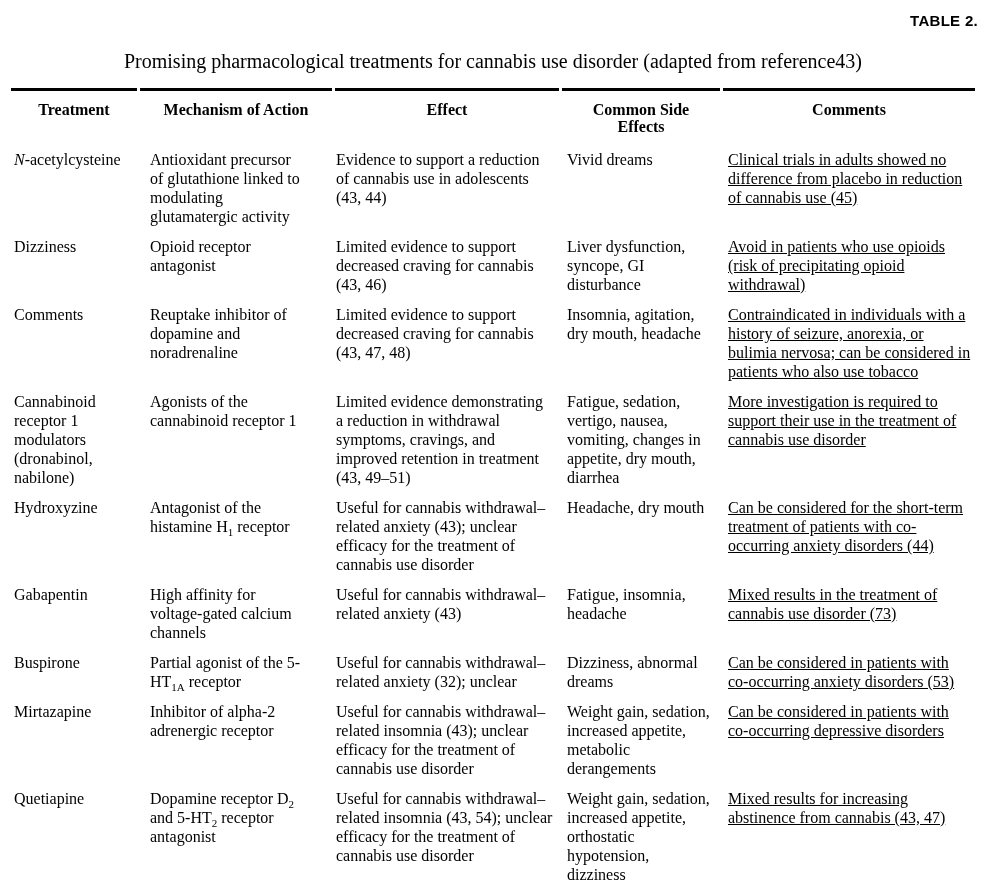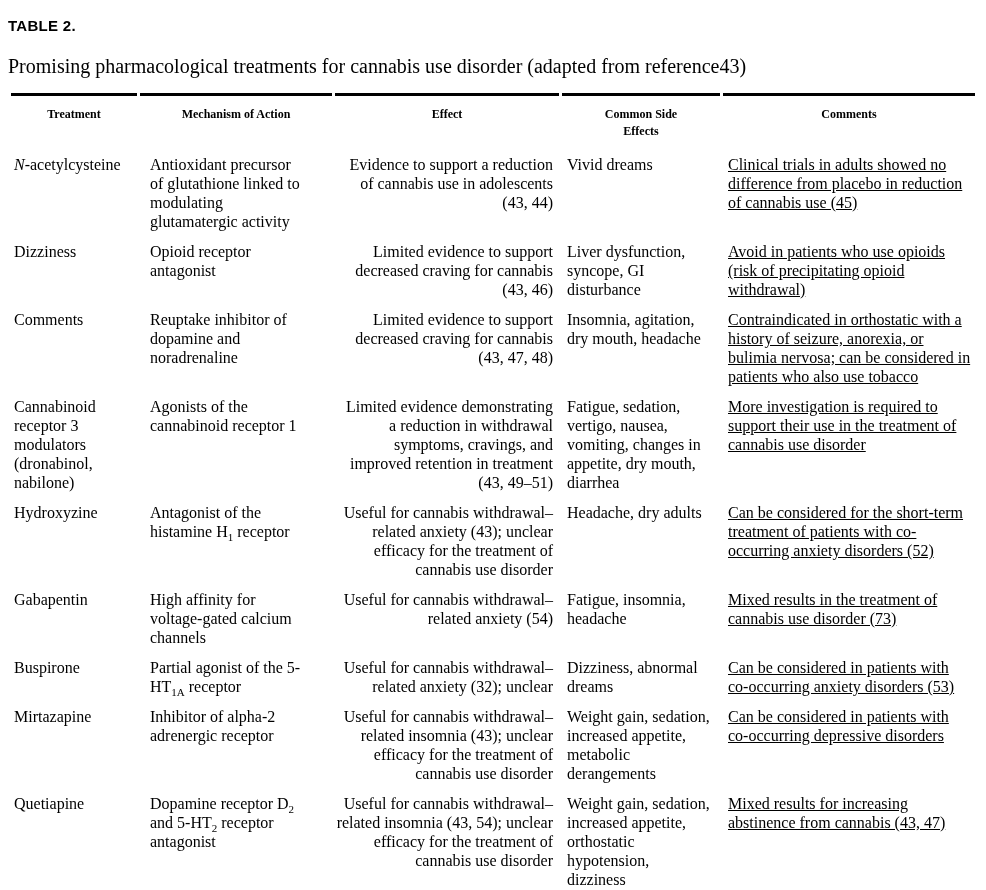--- a/index.html
+++ b/index.html
@@ -5,61 +5,61 @@
   * { box-sizing: border-box; }
   html, body { margin: 0; padding: 0; }
   body {
     width: 986px; height: 890px;
     background: #ffffff; color: #000000;
     font-family: "Liberation Serif", serif;
     overflow: hidden;
   }
   .page { padding: 12px 8px 0 8px; }
   .table-title {
-    text-align: left;
+    text-align: right;
     font-family: "Liberation Sans", sans-serif;
     font-weight: bold;
     font-size: 15px;
     letter-spacing: 0.3px;
-    margin-top: 5px;
   }
   .table-caption {
     font-size: 20px;
     margin-top: 21px;
+    text-align: center;
   }
   table.data-table {
     margin-top: 15px;
     width: 970px;
     table-layout: fixed;
     border-collapse: separate;
     border-spacing: 3px 0;
     font-size: 16px;
     line-height: 19px;
   }
   col.c1 { width: 126px; }
   col.c2 { width: 192px; }
   col.c3 { width: 224px; }
   col.c4 { width: 158px; }
   col.c5 { width: 252px; }
   th {
     border-top: 3px solid #000;
     vertical-align: top;
     text-align: center;
     font-weight: bold;
-    font-size: 12px;
+    font-size: 16px;
     line-height: 17px;
     padding: 10px 2px 14px 2px;
   }
   td {
     vertical-align: top;
     padding-bottom: 10px;
   }
   tbody td:nth-child(1) { padding-left: 3px;  padding-right: 14px; margin-left: 18px; }
   tbody td:nth-child(2) { padding-left: 10px; padding-right: 30px; }
-  tbody td:nth-child(3) { padding-left: 1px;  padding-right: 6px; text-align: right; }
+  tbody td:nth-child(3) { padding-left: 1px;  padding-right: 6px; }
   tbody td:nth-child(4) { padding-left: 5px;  padding-right: 10px; }
   tbody td:nth-child(5) { padding-left: 5px;  padding-right: 2px; text-decoration: underline; }
   tbody tr:last-child td { padding-bottom: 5px; }
   sub { font-size: 11px; line-height: 0; }
   i { font-style: italic; }
 </style>
 </head>
 <body>
 
 <div class="page">
@@ -95,40 +95,40 @@
           <td>Opioid receptor antagonist</td>
           <td>Limited evidence to support decreased craving for cannabis (43, 46)</td>
           <td>Liver dysfunction, syncope, GI disturbance</td>
           <td>Avoid in patients who use opioids (risk of precipitating opioid withdrawal)</td>
         </tr>
         <tr>
           <td>Comments</td>
           <td>Reuptake inhibitor of dopamine and noradrenaline</td>
           <td>Limited evidence to support decreased craving for cannabis (43, 47, 48)</td>
           <td>Insomnia, agitation, dry mouth, headache</td>
-          <td>Contraindicated in orthostatic with a history of seizure, anorexia, or bulimia nervosa; can be considered in patients who also use tobacco</td>
+          <td>Contraindicated in individuals with a history of seizure, anorexia, or bulimia nervosa; can be considered in patients who also use tobacco</td>
         </tr>
         <tr>
-          <td>Cannabinoid receptor 3 modulators (dronabinol, nabilone)</td>
+          <td>Cannabinoid receptor 1 modulators (dronabinol, nabilone)</td>
           <td>Agonists of the cannabinoid receptor 1</td>
           <td>Limited evidence demonstrating a reduction in withdrawal symptoms, cravings, and improved retention in treatment (43, 49–51)</td>
           <td>Fatigue, sedation, vertigo, nausea, vomiting, changes in appetite, dry mouth, diarrhea</td>
           <td>More investigation is required to support their use in the treatment of cannabis use disorder</td>
         </tr>
         <tr>
           <td>Hydroxyzine</td>
           <td>Antagonist of the histamine H<sub>1</sub> receptor</td>
           <td>Useful for cannabis withdrawal–related anxiety (43); unclear efficacy for the treatment of cannabis use disorder</td>
-          <td>Headache, dry adults</td>
-          <td>Can be considered for the short-term treatment of patients with co-occurring anxiety disorders (52)</td>
+          <td>Headache, dry mouth</td>
+          <td>Can be considered for the short-term treatment of patients with co-occurring anxiety disorders (44)</td>
         </tr>
         <tr>
           <td>Gabapentin</td>
           <td>High affinity for voltage-gated calcium channels</td>
-          <td>Useful for cannabis withdrawal–related anxiety (54)</td>
+          <td>Useful for cannabis withdrawal–related anxiety (43)</td>
           <td>Fatigue, insomnia, headache</td>
           <td>Mixed results in the treatment of cannabis use disorder (73)</td>
         </tr>
         <tr>
           <td>Buspirone</td>
           <td>Partial agonist of the 5-HT<sub>1A</sub> receptor</td>
           <td>Useful for cannabis withdrawal–related anxiety (32); unclear</td>
           <td>Dizziness, abnormal dreams</td>
           <td>Can be considered in patients with co-occurring anxiety disorders (53)</td>
         </tr>

